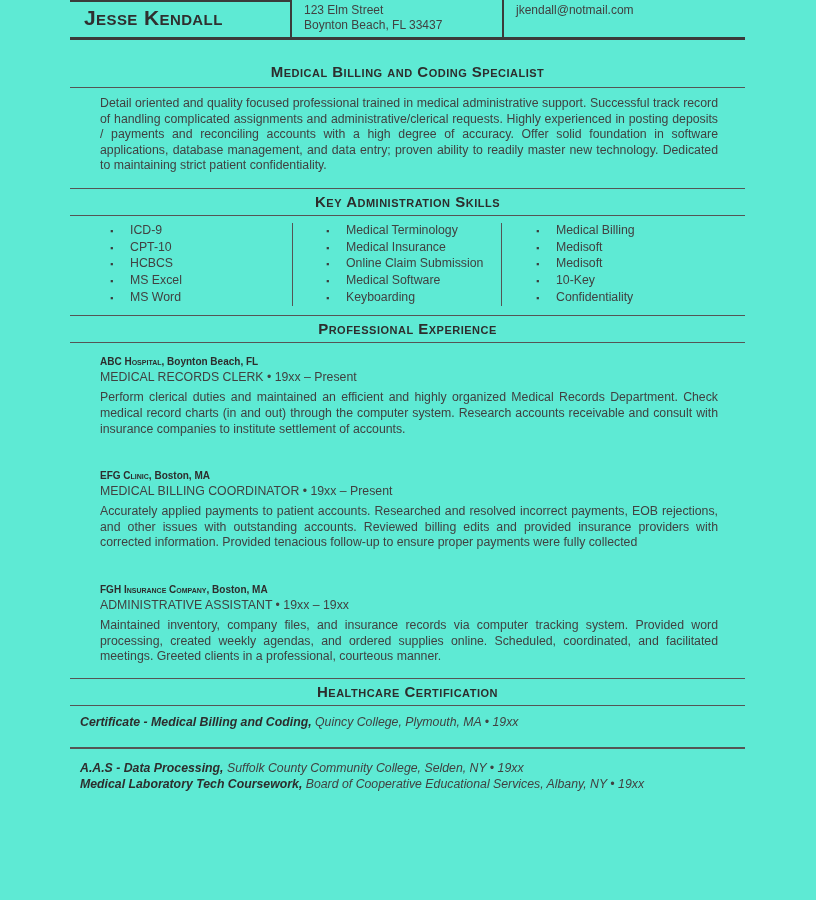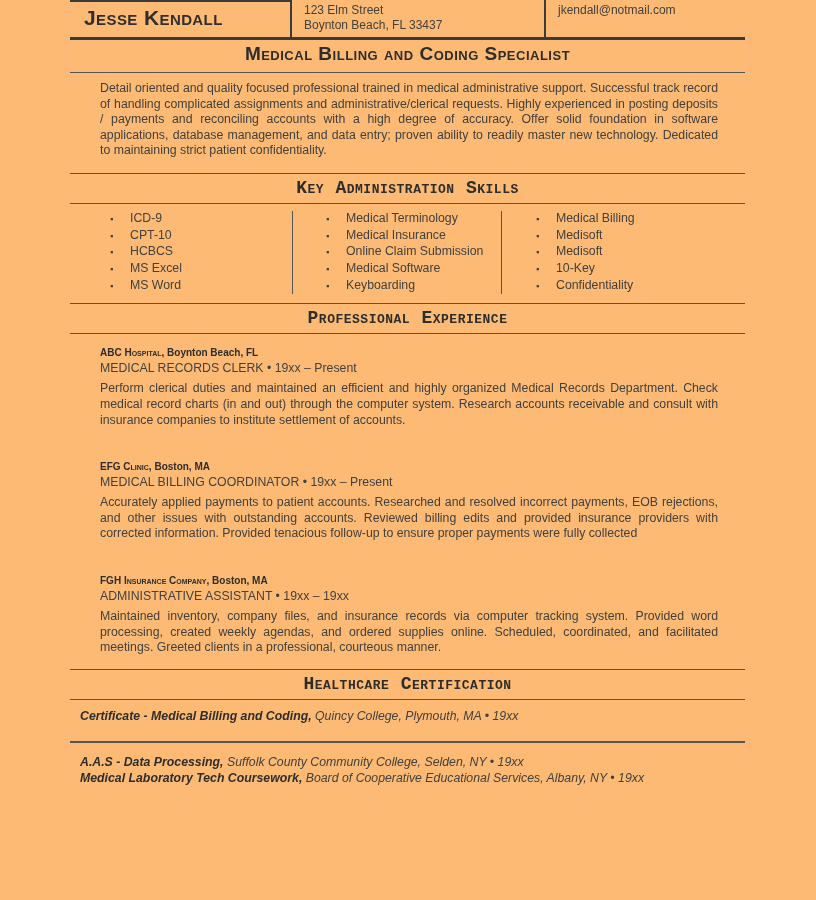--- a/index.html
+++ b/index.html
@@ -1,34 +1,34 @@
 <!DOCTYPE html>
 <html><head>
 <meta charset="utf-8">
 <title>Resume</title>
 <style>
   * { margin:0; padding:0; box-sizing:border-box; }
   html,body { background:#f2f2f2; }
   body { font-family:"Liberation Sans", sans-serif; }
   .page {
-    width:816px; min-height:900px; margin:0 auto; background:#fdba74;
+    width:816px; min-height:900px; margin:0 auto; background:#5eead4;
     padding:0 71px 40px 70px; color:#414141; font-size:12.3px;
   }
   .sc { font-variant: small-caps; }
   
   .hdr { display:flex; border-bottom:3px solid #3b3b3b; }
   .hdr-cell { min-height:34px; }
   .hdr-name { width:220px; border-top:2px solid #3b3b3b; padding:4px 0 5px 14px; }
   .name { font-size:21px; font-weight:bold; color:#2f2f2f; letter-spacing:.4px; }
-  .hdr-addr { width:254px; border-left:2px solid #3b3b3b; padding:3px 0 4px 12px; line-height:15px; font-size:12px; }
+  .hdr-addr { width:212px; border-left:2px solid #3b3b3b; padding:3px 0 4px 12px; line-height:15px; font-size:12px; }
   .hdr-contact { flex:1; border-left:2px solid #3b3b3b; padding:3px 0 4px 12px; line-height:15px; font-size:12px; }
   
   .rule { border:none; border-top:1px solid #555; height:0; }
-  .title { text-align:center; font-size:19px; font-weight:bold; color:#2d2d2d; letter-spacing:.5px; margin:3px 0 7px; }
-  .section { text-align:center; font-size:18px; font-weight:bold; color:#2d2d2d; letter-spacing:.5px; padding:4px 0 5px;font-family:Liberation Mono, monospace; }
+  .title { text-align:center; font-size:15px; font-weight:bold; color:#2d2d2d; letter-spacing:.5px; margin:23px 0 7px; }
+  .section { text-align:center; font-size:15px; font-weight:bold; color:#2d2d2d; letter-spacing:.5px; padding:4px 0 5px; }
   
   .body-text { margin:8px 27px 14px 30px; text-align:justify; text-align-last:left; line-height:15.6px; }
   b, strong, .bold { color:#2d2d2d; font-weight:bold; }
   
   .skills { display:flex; padding:7px 0 9px; }
   .skill-col { list-style:none; }
   .skill-col li { display:flex; line-height:15.7px; }
   .blt { width:20px; font-size:9px; padding-top:1px; color:#3a3a3a; }
   .col1 { width:222px; padding-left:40px; }
   .col2 { width:209px; border-left:1px solid #555; padding-left:33px; }

